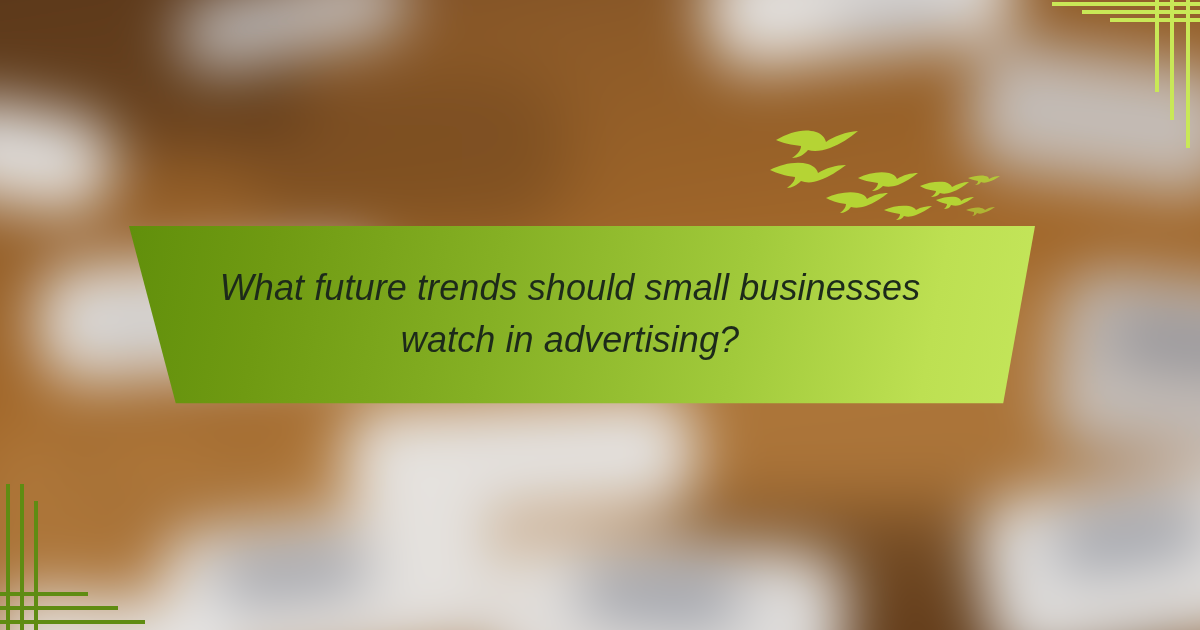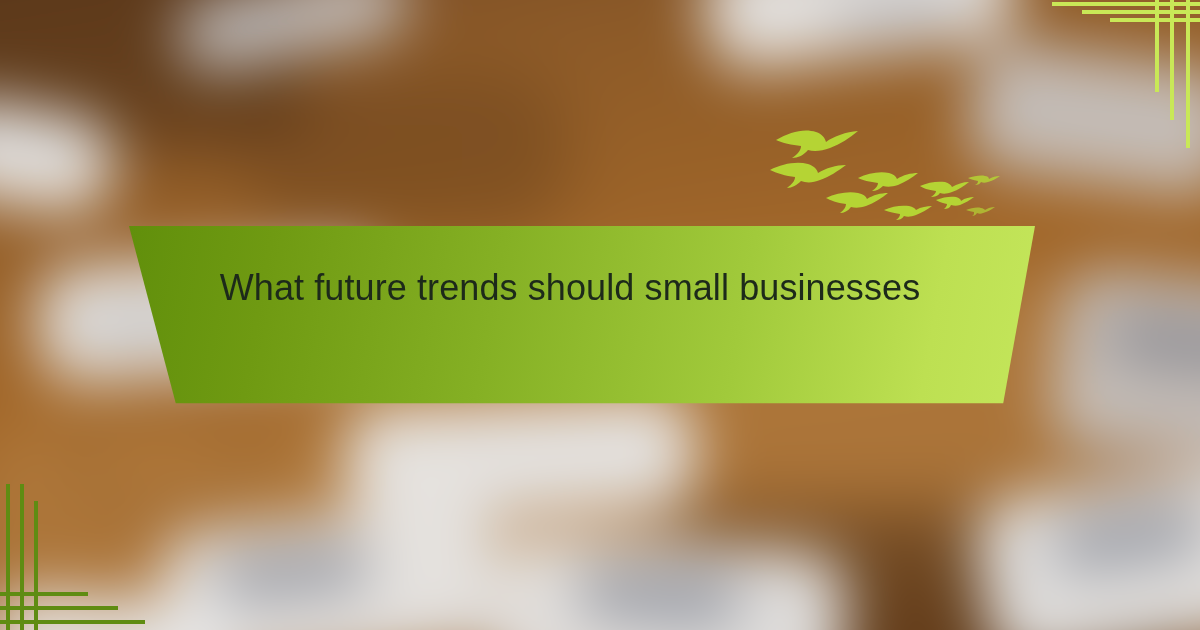--- a/index.html
+++ b/index.html
@@ -48,20 +48,21 @@
     position:absolute;
     left:770px; top:122px;
     width:230px; height:105px;
   }
 
   
   .banner-wrap {
     position:absolute;
     left:0; top:0; width:1200px; height:630px;
     pointer-events:none;
+    font-style:italic;
   }
   .banner-shape {
     position:absolute;
     left:100px; top:222px;
     width:935px; height:185px;
     clip-path: polygon(3.1% 2.2%, 100% 2.2%, 96.6% 98%, 8.1% 98%);
     background: linear-gradient(100deg,
       #5e8d0a 0%,
       #6f9a12 18%,
       #85b024 42%,
@@ -140,20 +141,21 @@
 
         <path d="M196 88 C201 86 207 85 211 86 C213 86 214 87 215 88 C218 86 221 85 225 85 C221 88 217 90 213 91 C211 92 209 92 207 91 C206 93 204 94 202 94 C204 93 204 92 204 90 C200 89 198 89 196 88 Z" opacity="0.7"></path>
       </g>
     </svg>
   </div>
 
   <div class="banner-wrap">
     <div class="banner-shape"></div>
     <div class="banner-text">
       <div>What future trends should small businesses</div>
+      <div>watch in advertising?</div>
     </div>
   </div>
 
   <div class="corner" style="left:0; top:0; width:1200px; height:160px;">
 
     <div class="cline" style="left:1052px; top:2px;  width:148px; height:4px; background:#c9e857;"></div>
     <div class="cline" style="left:1082px; top:10px; width:118px; height:4px; background:#c9e857;"></div>
     <div class="cline" style="left:1110px; top:18px; width:90px;  height:4px; background:#c9e857;"></div>
 
     <div class="cline" style="left:1186px; top:0;    width:4px; height:148px; background:#c9e857;"></div>

